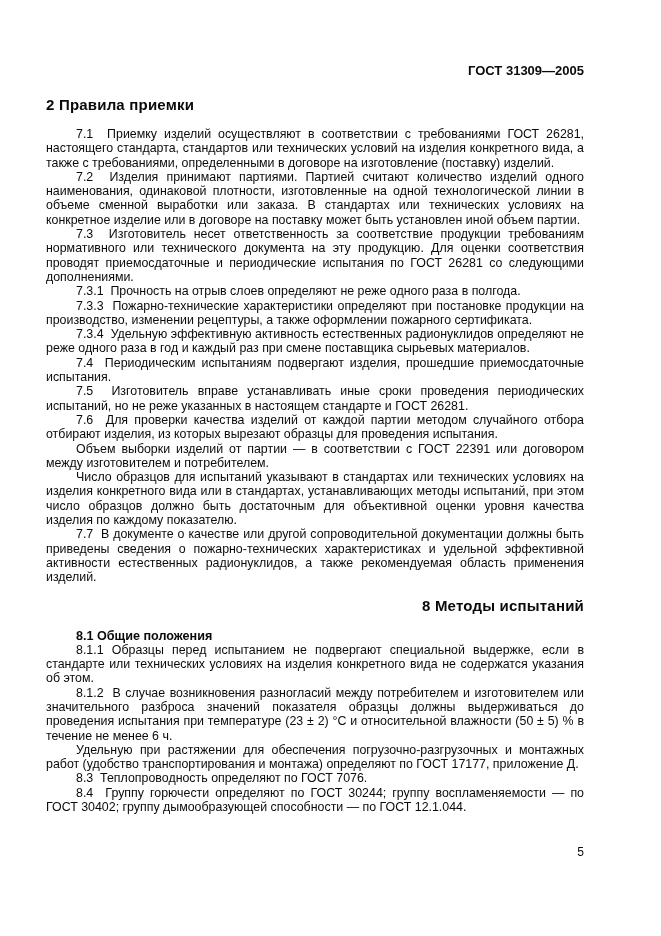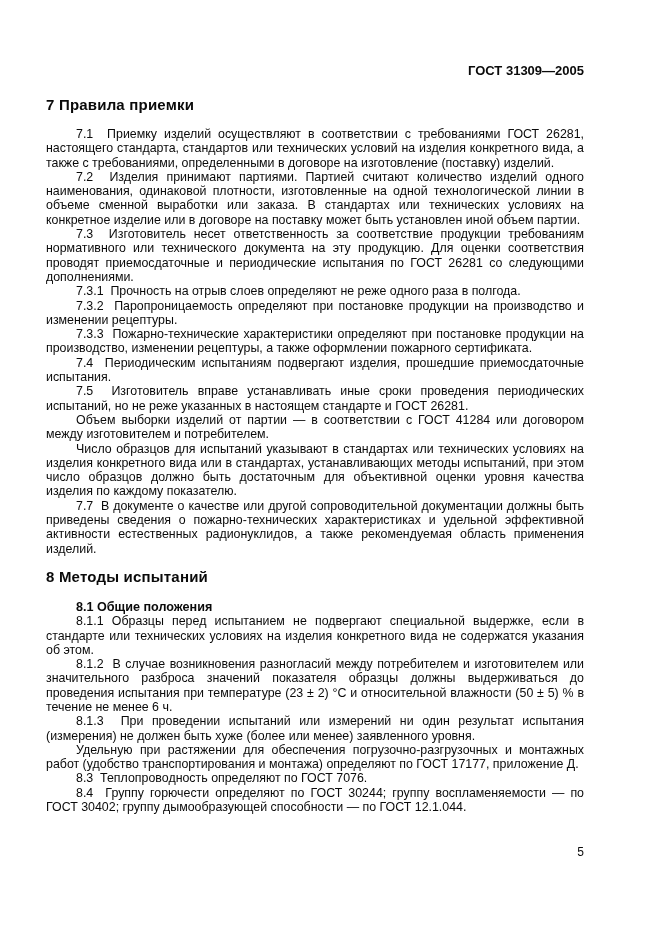--- a/index.html
+++ b/index.html
@@ -32,20 +32,21 @@
   .sec-heading {
     font-size: 15px;
     font-weight: bold;
     line-height: 18px;
     margin: 0 0 13px 0;
     letter-spacing: 0.2px;
   }
   .sec-heading.second {
     margin-top: 12px;
     margin-bottom: 14px;
+    text-align: right;
   }
   .sub-heading {
     font-size: 12.6px;
     font-weight: bold;
     line-height: 14.3px;
     margin: 0 0 0 30px;
   }
   p.para {
     font-size: 12.4px;
     line-height: 14.3px;
@@ -66,40 +67,40 @@
 <body>
 
 <div class="page">
 
   <div class="header">
     <span>ГОСТ 31309—2005</span>
   </div>
 
   <div class="content">
 
-    <h1 class="sec-heading">7 Правила приемки</h1>
+    <h1 class="sec-heading">2 Правила приемки</h1>
 
     <p class="para">7.1&nbsp; Приемку изделий осуществляют в соответствии с требованиями ГОСТ 26281, настоящего стандарта, стандартов или технических условий на изделия конкретного вида, а также с требованиями, определенными в договоре на изготовление (поставку) изделий.</p>
     <p class="para">7.2&nbsp; Изделия принимают партиями. Партией считают количество изделий одного наименования, одинаковой плотности, изготовленные на одной технологической линии в объеме сменной выработки или заказа. В стандартах или технических условиях на конкретное изделие или в договоре на поставку может быть установлен иной объем партии.</p>
     <p class="para">7.3&nbsp; Изготовитель несет ответственность за соответствие продукции требованиям нормативного или технического документа на эту продукцию. Для оценки соответствия проводят приемосдаточные и периодические испытания по ГОСТ 26281 со следующими дополнениями.</p>
     <p class="para">7.3.1&nbsp; Прочность на отрыв слоев определяют не реже одного раза в полгода.</p>
-    <p class="para">7.3.2&nbsp; Паропроницаемость определяют при постановке продукции на производство и изменении рецептуры.</p>
     <p class="para">7.3.3&nbsp; Пожарно-технические характеристики определяют при постановке продукции на производство, изменении рецептуры, а также оформлении пожарного сертификата.</p>
+    <p class="para">7.3.4&nbsp; Удельную эффективную активность естественных радионуклидов определяют не реже одного раза в год и каждый раз при смене поставщика сырьевых материалов.</p>
     <p class="para">7.4&nbsp; Периодическим испытаниям подвергают изделия, прошедшие приемосдаточные испытания.</p>
     <p class="para">7.5&nbsp; Изготовитель вправе устанавливать иные сроки проведения периодических испытаний, но не реже указанных в настоящем стандарте и ГОСТ 26281.</p>
-    <p class="para">Объем выборки изделий от партии — в соответствии с ГОСТ 41284 или договором между изготовителем и потребителем.</p>
+    <p class="para">7.6&nbsp; Для проверки качества изделий от каждой партии методом случайного отбора  отбирают изделия, из которых вырезают образцы для проведения испытания.</p>
+    <p class="para">Объем выборки изделий от партии — в соответствии с ГОСТ 22391 или договором между изготовителем и потребителем.</p>
     <p class="para">Число образцов для испытаний указывают в стандартах или технических условиях на изделия конкретного вида или в стандартах, устанавливающих методы испытаний, при этом число образцов должно быть достаточным для объективной оценки уровня качества изделия по каждому показателю.</p>
     <p class="para">7.7&nbsp; В документе о качестве или другой сопроводительной документации должны быть приведены сведения о пожарно-технических характеристиках и удельной эффективной активности естественных радионуклидов, а также рекомендуемая область применения изделий.</p>
 
     <h1 class="sec-heading second">8  Методы испытаний</h1>
     <h2 class="sub-heading">8.1  Общие положения</h2>
 
     <p class="para">8.1.1 Образцы перед испытанием не подвергают специальной выдержке, если в стандарте или технических условиях на изделия конкретного вида не содержатся указания об этом.</p>
     <p class="para">8.1.2&nbsp; В случае возникновения разногласий между потребителем и изготовителем или значительного разброса значений показателя образцы должны выдерживаться до проведения испытания при температуре (23 ± 2) °С и относительной влажности (50 ± 5) % в течение не менее 6 ч.</p>
-    <p class="para">8.1.3&nbsp; При проведении испытаний или измерений ни один результат испытания (измерения) не должен быть хуже (более или менее) заявленного уровня.</p>
     <p class="para">Удельную при растяжении для обеспечения погрузочно-разгрузочных и монтажных работ (удобство транспортирования и монтажа) определяют по ГОСТ 17177, приложение Д.</p>
     <p class="para">8.3&nbsp; Теплопроводность определяют по ГОСТ 7076.</p>
     <p class="para">8.4&nbsp; Группу горючести определяют по ГОСТ 30244; группу воспламеняемости — по ГОСТ 30402; группу дымообразующей способности — по ГОСТ 12.1.044.</p>
 
   </div>
 
   <div class="page-number">5</div>
 
 </div>
 

